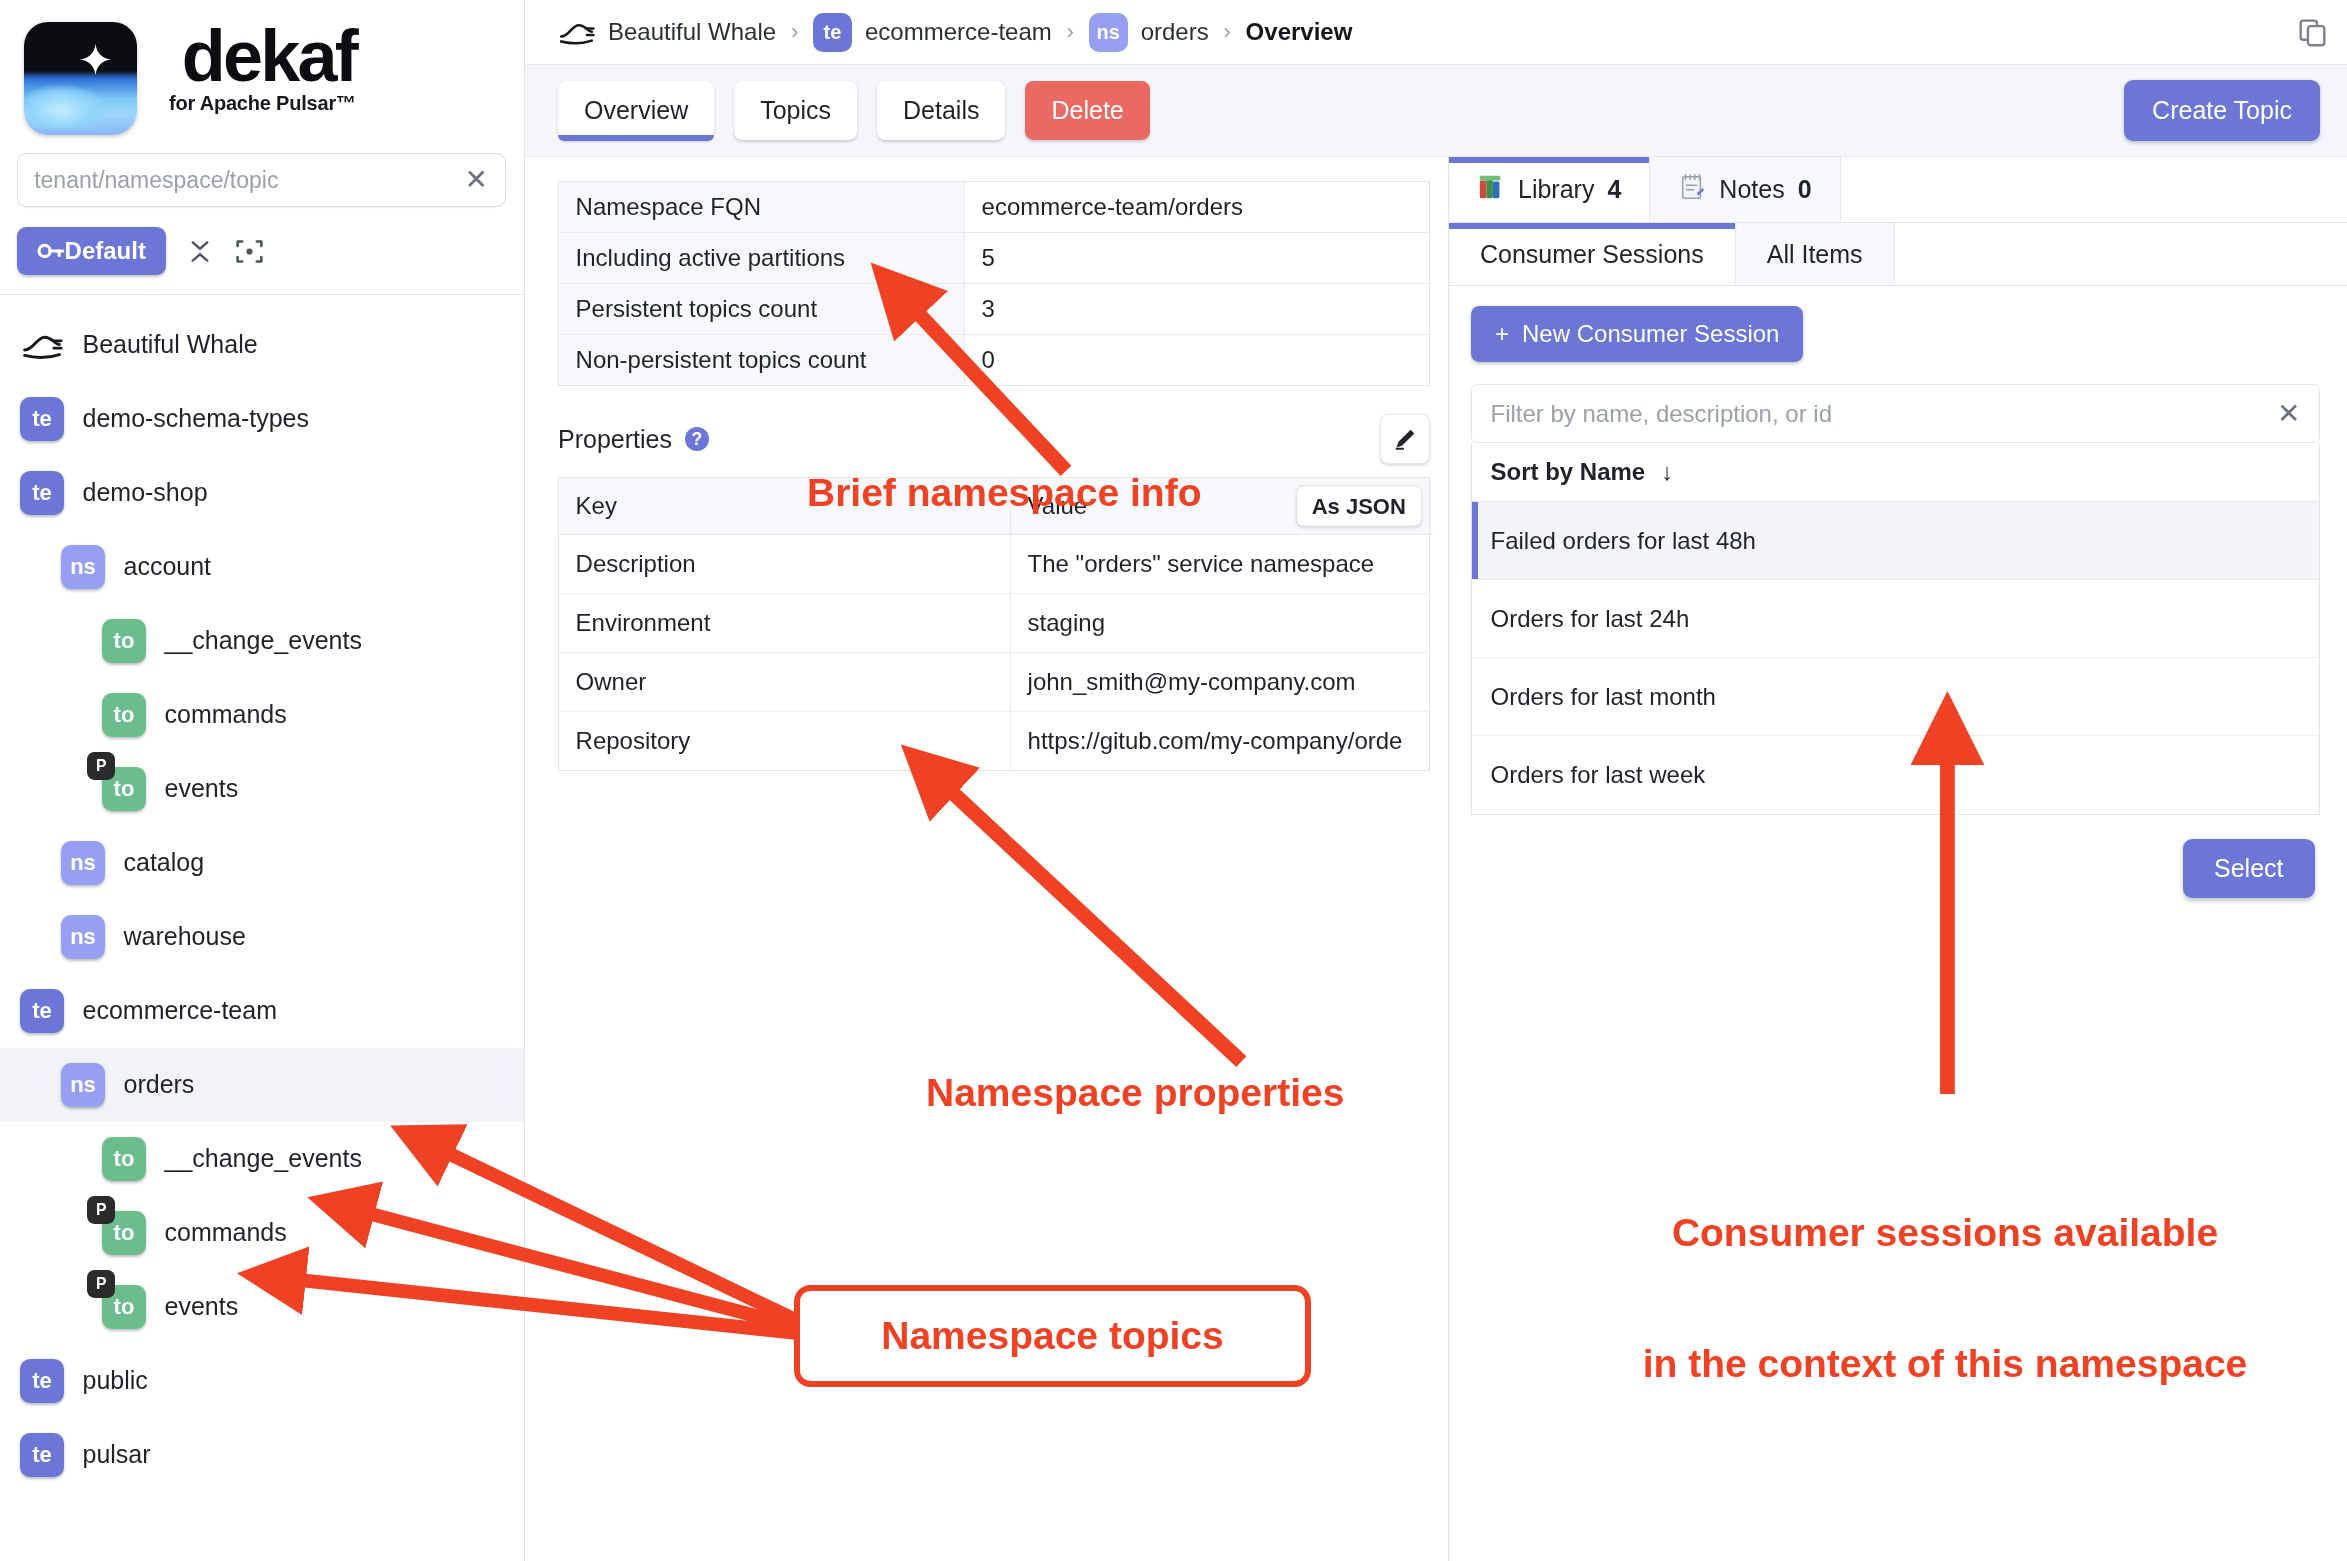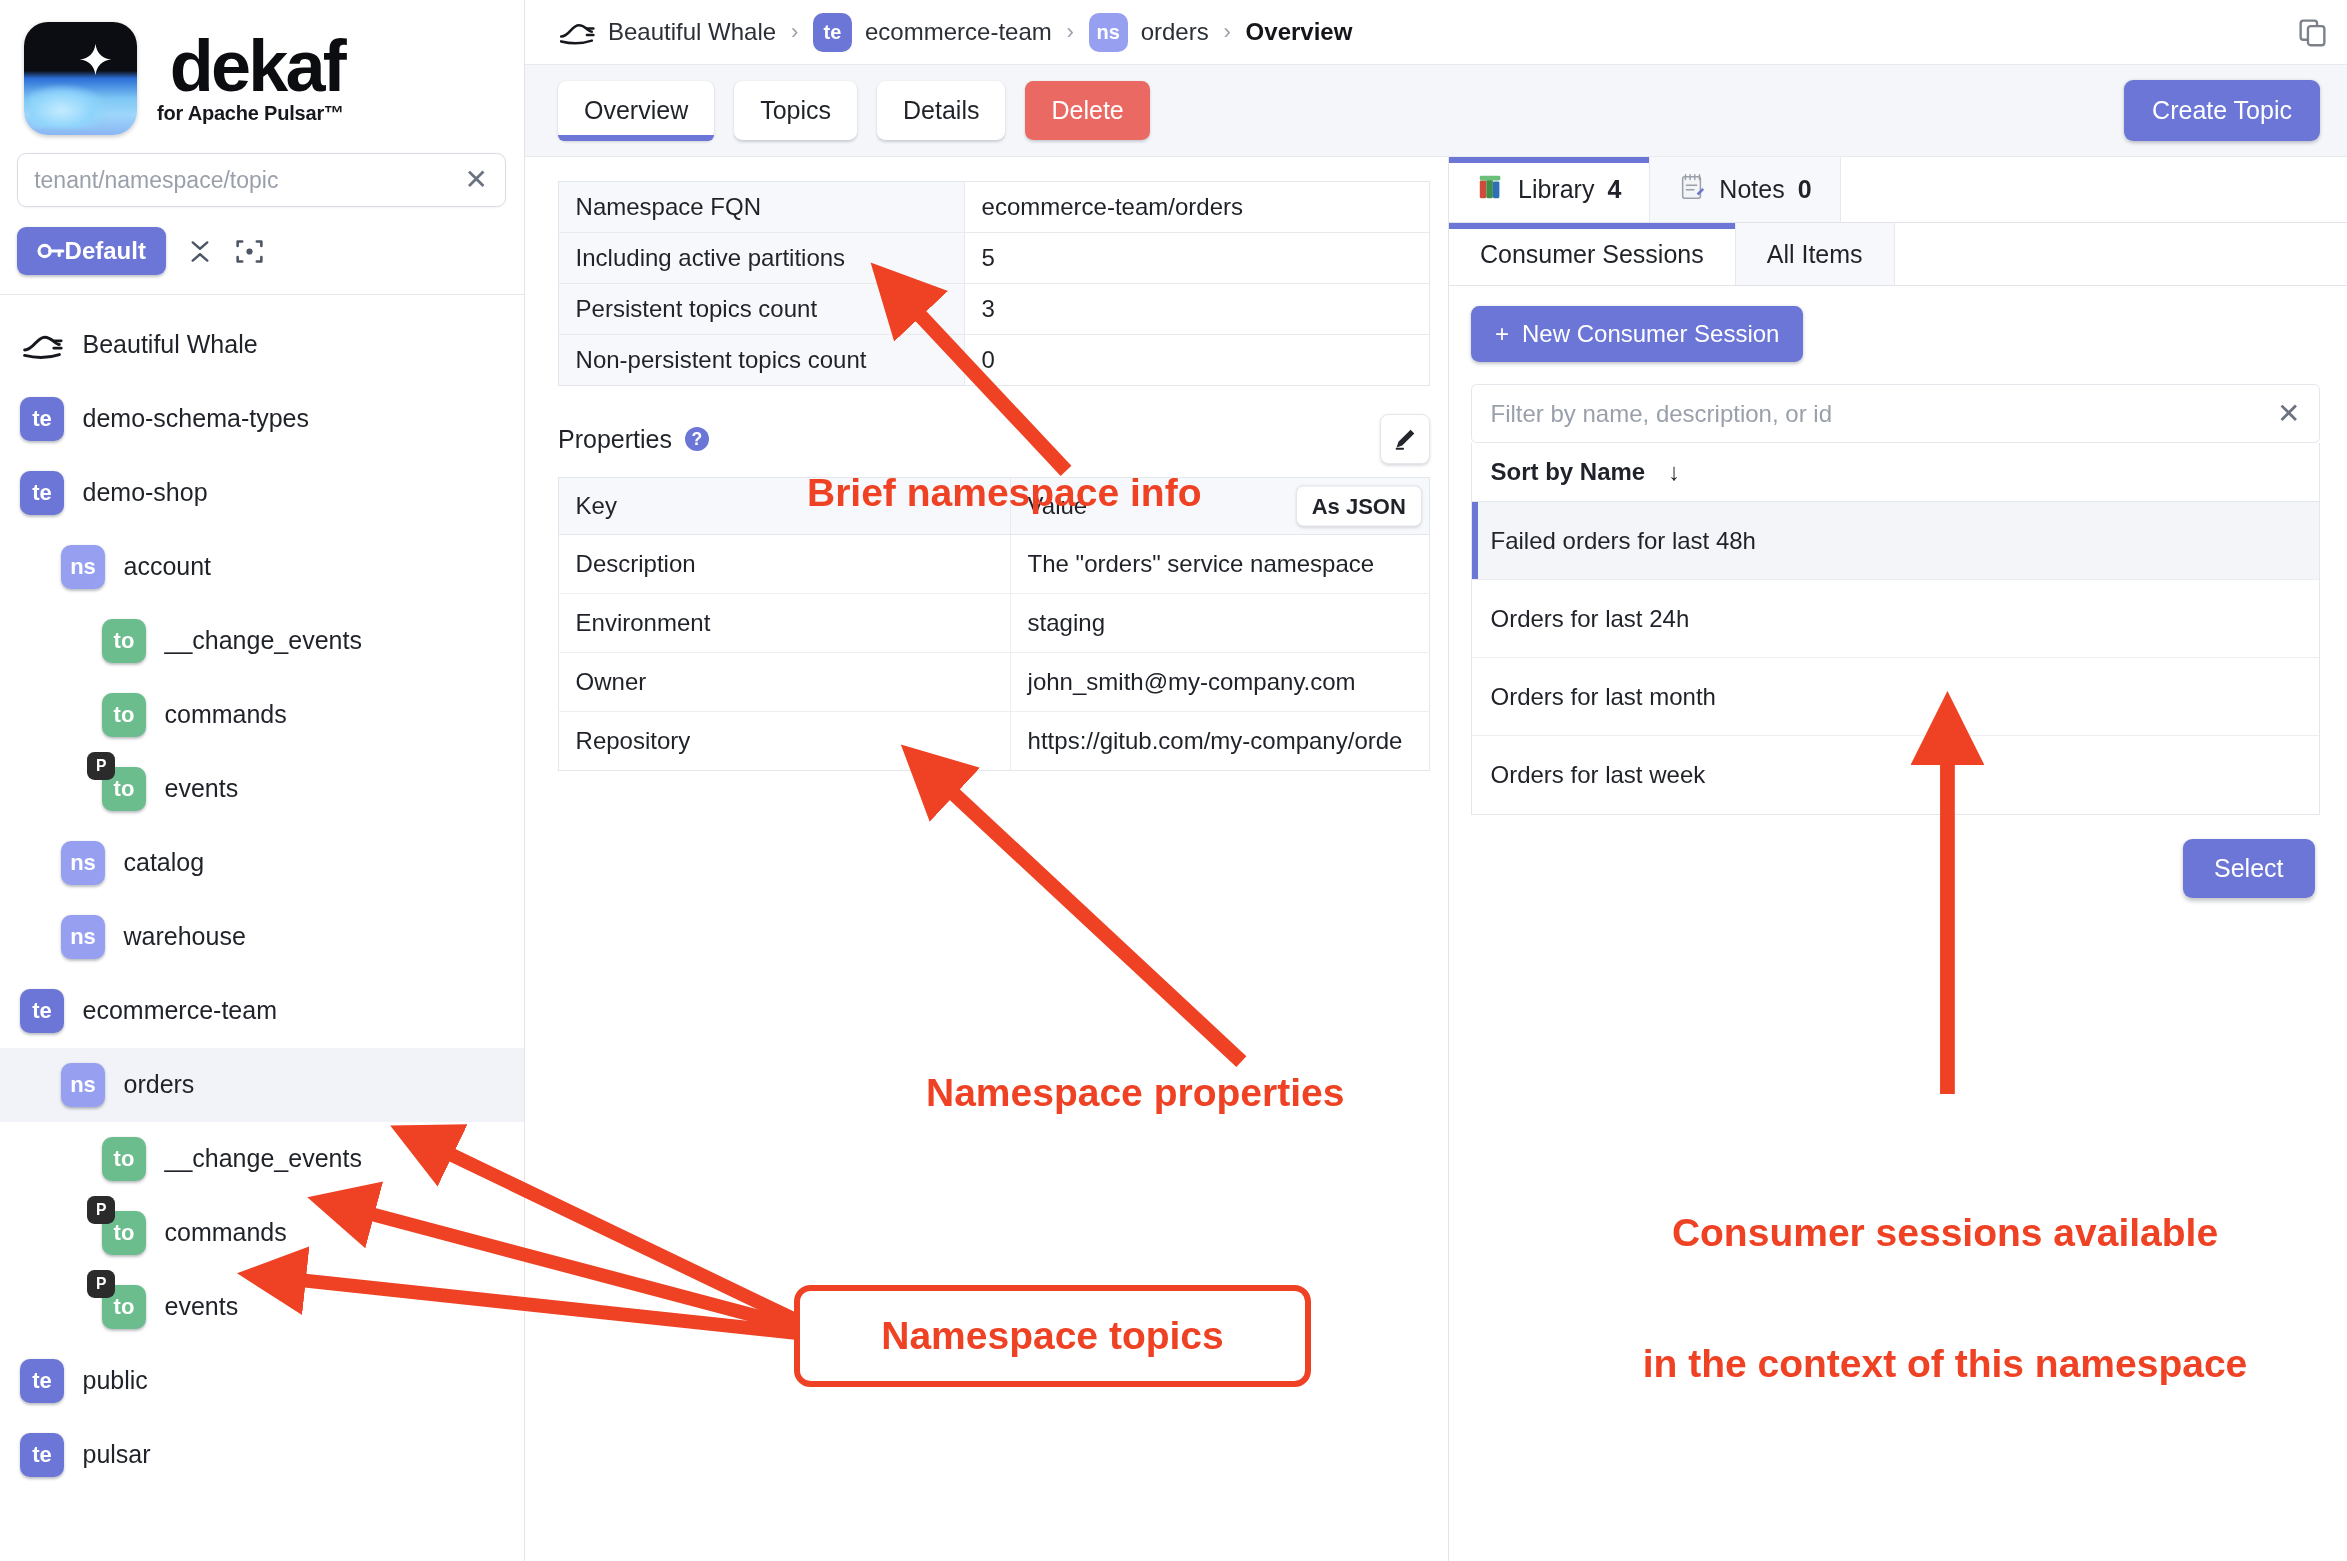--- a/index.html
+++ b/index.html
@@ -13,21 +13,21 @@
 
   
   .sidebar {
     width: 525px; height: 1562px;
     background: #ffffff;
     border-right: 0.9px solid #e2e4e9;
     display: flex; flex-direction: column;
     flex: 0 0 525px;
   }
   .brand {
-    display: flex; align-items: center; gap: 20px;
+    display: flex; gap: 32px;
     padding: 22px 24px 9.2px 24px;
   }
   .brand-logo {
     width: 113px; height: 113px; border-radius: 24px;
     background: linear-gradient(#0b0d12 0%, #0b0d12 43%, #2c6fd8 50%, #7ec8f5 68%, #9fd6fb 82%, #8ab6f3 100%);
     position: relative; overflow: hidden;
     box-shadow: 0 1.8px 4.6px rgba(0,0,0,.2);
   }
   .brand-logo .glow {
     position: absolute; left: 5.5px; bottom: 7.4px; width: 79px; height: 44px;
@@ -224,21 +224,21 @@
     margin-top: 22px; height: 59px; border: 0.9px solid #e3e6eb; border-radius: 5.5px;
     display: flex; align-items: center; padding: 0 18.5px;
   }
   .filter-box input {
     flex: 1; border: 0; outline: 0; font-size: 24px; color: #23262d; background: transparent;
     font-family: "Liberation Sans", sans-serif;
   }
   .filter-box input::placeholder { color: #9aa0ab; }
   .sortbar {
     height: 59px; display: flex; align-items: center; border: 0.9px solid #e3e6eb; border-top: 0;
-    padding: 0 18.5px; font-size: 24px; font-weight: 700; color: #1f2228; cursor: pointer; gap: 23px;
+    padding: 0 18.5px; font-size: 24px; font-weight: 700; color: #1f2228; cursor: pointer; gap: 16px;
   }
   .list { border: 0.9px solid #e3e6eb; border-top: 0; }
   .list-item {
     height: 78px; display: flex; align-items: center; padding: 0 18.5px;
     font-size: 24px; color: #1f2228; border-bottom: 0.9px solid #eceef2; cursor: pointer; position: relative;
   }
   .list-item:last-child { border-bottom: 0; }
   .list-item.selected { background: #f3f5f9; }
   .list-item.selected::before {
     content: ""; position: absolute; left: 0; top: 0; bottom: 0; width: 5.5px; background: #6c76d6;

